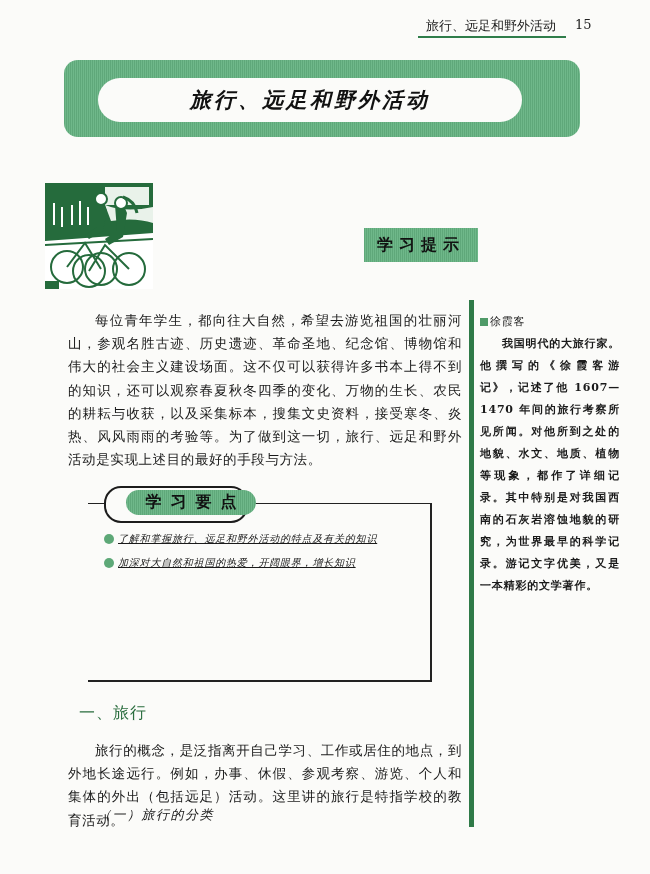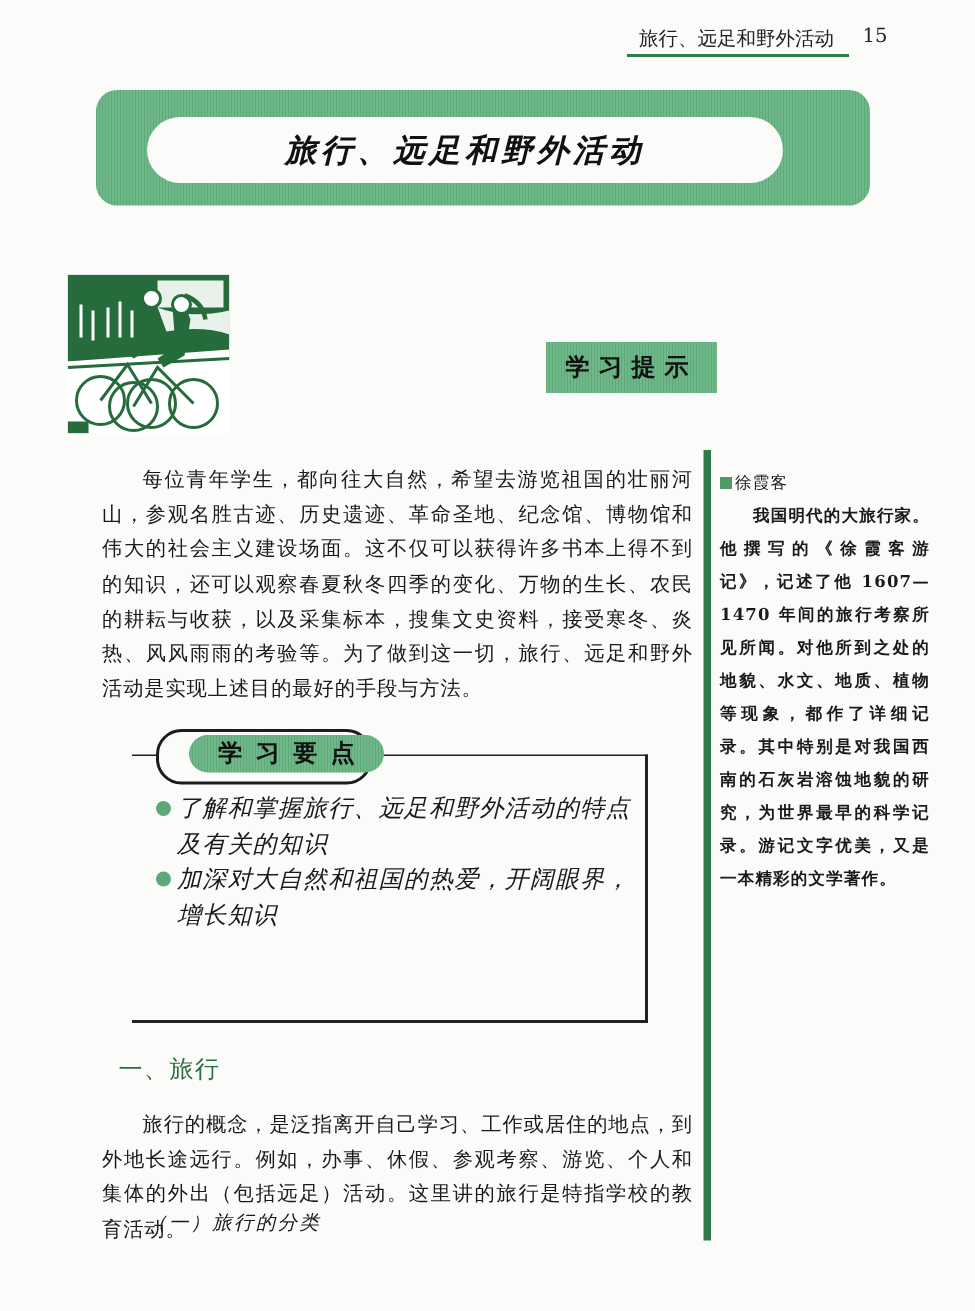--- a/index.html
+++ b/index.html
@@ -52,22 +52,22 @@
     
     .kp-box { left: 88px; top: 503px; width: 342px; height: 176px;
       border-top: 1.5px solid #222; border-right: 2px solid #222; border-bottom: 2px solid #222; }
     .kp-label-pill { left: 104px; top: 486px; width: 140px; height: 33px; border-radius: 17px;
       border: 2px solid #1c1c1c; background: #fbfbf9; }
     .kp-label { left: 109px; top: 490px; width: 130px; height: 25px; border-radius: 13px;
       background: repeating-linear-gradient(90deg, #5fa87a 0px, #5fa87a 1px, #6fb88a 1px, #6fb88a 2px);
       display: flex; align-items: center; justify-content: center; margin-left: 17px; }
     .kp-label-text { font-family: "DejaVu Sans", sans-serif; font-weight: bold; font-size: 16px;
       letter-spacing: 9px; color: #111; margin-left: 9px; }
-    .kp-list { left: 104px; top: 527px; width: 320px; font-size: 16px; line-height: 23.5px;
-      letter-spacing: 0.8px; font-style: italic; }
+    .kp-list { left: 104px; top: 527px; width: 320px; font-size: 10px; line-height: 23.5px;
+      letter-spacing: 0.8px; font-style: italic; text-decoration: underline; }
     .kp-item { position: relative; padding-left: 14px; margin: 0; }
     .bullet { position: absolute; left: 0; top: 7px; width: 10px; height: 10px; border-radius: 50%;
       background: #5da877; }
 
     
     .sec-heading { left: 79px; top: 703px; font-family: "DejaVu Sans", sans-serif; font-size: 16px;
       font-weight: normal; color: #2b6e3f; letter-spacing: 1px; }
     .sec-body { left: 68px; top: 739px; width: 394px; font-size: 13.5px; line-height: 23.2px;
       text-align: justify; letter-spacing: 0.6px; }
     .sec-body p { margin: 0; text-indent: 2em; }

